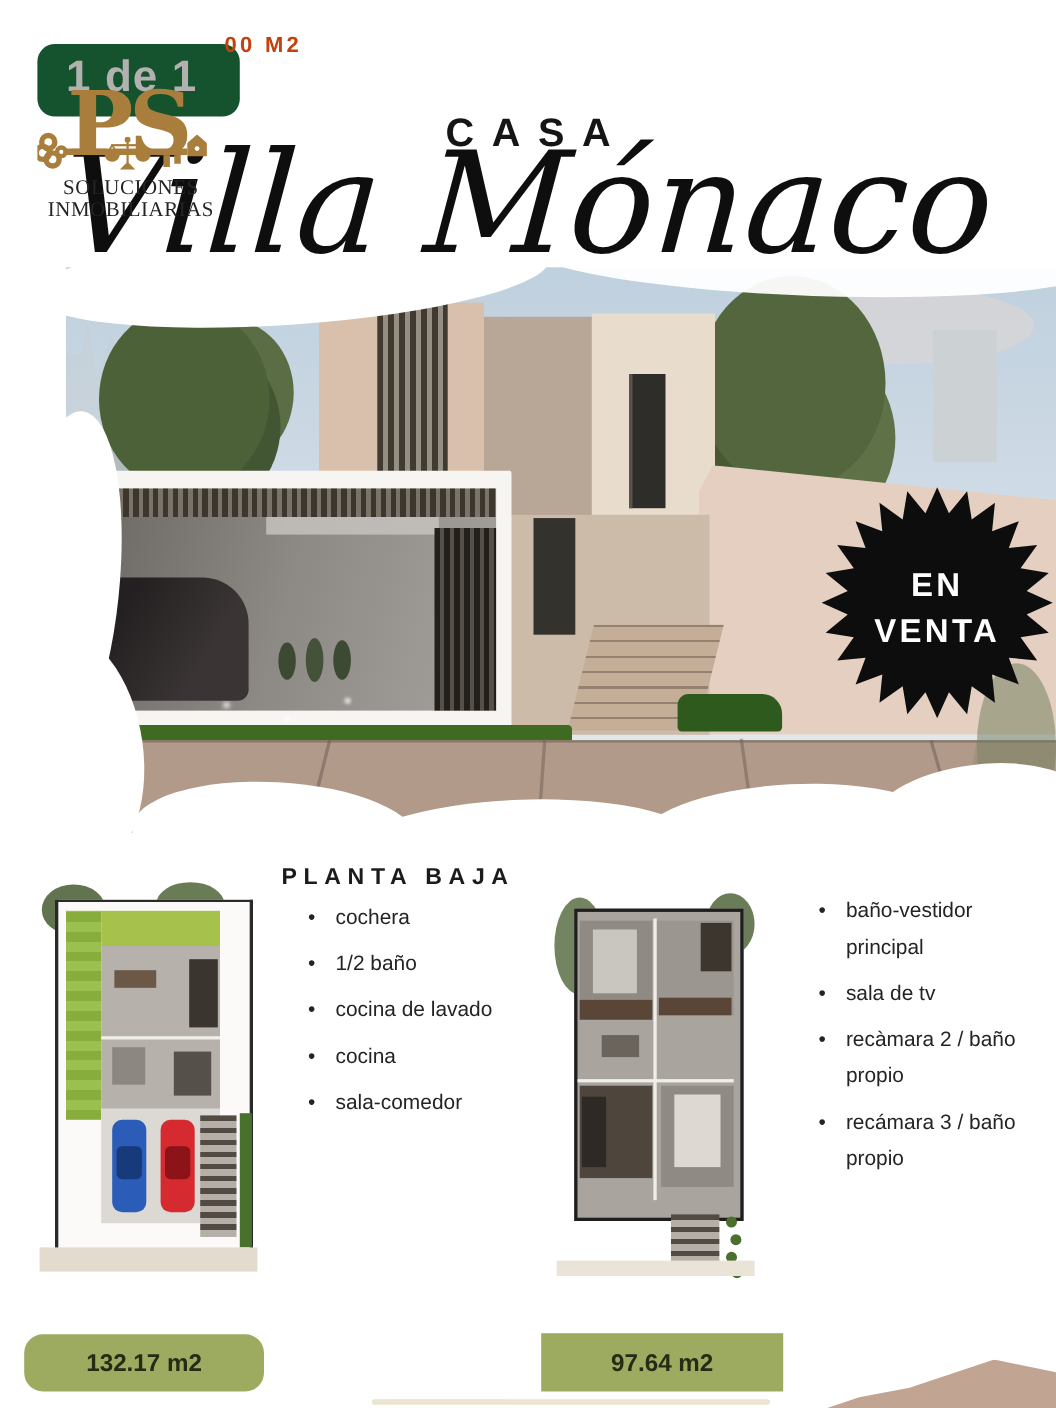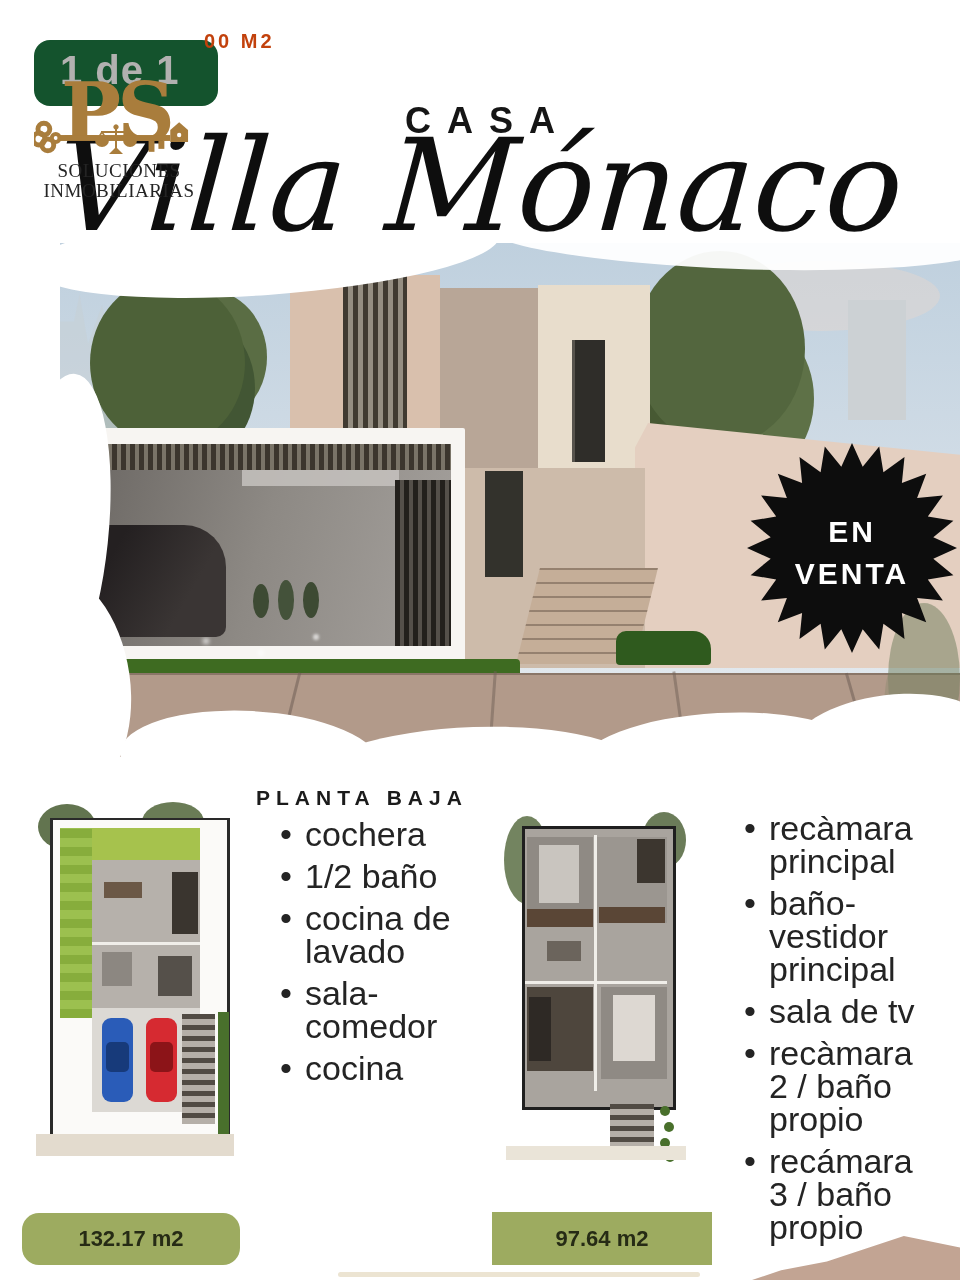--- a/index.html
+++ b/index.html
@@ -38,21 +38,21 @@
   .blob{position:absolute;border-radius:50%;}
   .white{background:#ffffff;}
 
   
   .badge{left:742px;top:438px;width:220px;height:220px;z-index:6;}
   .badge text{fill:#ffffff;font-family:"Liberation Sans",sans-serif;font-weight:bold;letter-spacing:3px;}
 
   
   .plan{z-index:2;}
   .heading{font-weight:bold;font-size:21px;letter-spacing:6px;color:#1b1b1b;z-index:3;}
-  .blist{list-style:none;margin:0;padding:0;font-size:34px;color:#242424;z-index:3;}
+  .blist{list-style:none;margin:0;padding:0;font-size:19px;color:#242424;z-index:3;}
   .blist li{position:relative;padding-left:27px;margin-bottom:9px;line-height:33px;}
   .blist li:before{content:"\2022";position:absolute;left:2px;top:0;}
 
   .area-box{background:#9dab60;text-align:center;font-weight:bold;font-size:22px;
             color:#262b15;z-index:2;}
 </style>
 </head>
 <body>
 
 <div class="page">
@@ -202,22 +202,22 @@
     <div class="abs" style="left:188px;top:210px;width:11px;height:122px;background:#49702c;"></div>
     <div class="abs" style="left:6px;top:332px;width:198px;height:22px;background:#e3dbce;"></div>
   </div>
 
   <div class="abs heading" style="left:256px;top:786px;">PLANTA BAJA</div>
   <ul class="abs blist" style="left:278px;top:818px;width:205px;">
 
   <li>cochera</li>
       <li>1/2 baño</li>
       <li>cocina de lavado</li>
+      <li>cocina</li>
       <li>sala-comedor</li>
-      <li>cocina</li>
     </ul>
 
   <div class="abs plan" style="left:492px;top:812px;width:210px;height:348px;">
     <div class="blob" style="left:12px;top:4px;width:46px;height:88px;background:#5a6e44;opacity:.85;"></div>
     <div class="blob" style="left:150px;top:0;width:44px;height:56px;background:#51653c;opacity:.85;"></div>
     <div class="abs" style="left:30px;top:14px;width:148px;height:278px;background:#a9a49e;border:3px solid #1f1f1f;">
       <div class="abs" style="left:2px;top:8px;width:66px;height:90px;background:#8f8a84;">
         <div class="abs" style="left:12px;top:8px;width:40px;height:58px;background:#c9c5bf;"></div>
         <div class="abs" style="left:0;bottom:0;width:66px;height:18px;background:#5a4636;"></div>
       </div>
@@ -237,21 +237,20 @@
     </div>
     <div class="abs" style="left:118px;top:292px;width:44px;height:54px;
                 background:repeating-linear-gradient(180deg,#514b44 0 5px,#b5afa8 5px 11px);"></div>
     <div class="abs" style="left:168px;top:294px;width:10px;height:10px;border-radius:50%;background:#49702c;
                 box-shadow:4px 16px 0 #49702c,0 32px 0 #49702c,5px 46px 0 #49702c;"></div>
     <div class="abs" style="left:14px;top:334px;width:180px;height:14px;background:#eae4d8;"></div>
   </div>
 
   <ul class="abs blist" style="left:742px;top:812px;width:192px;">
 
-  <li>recàmara principal</li>
       <li>baño-vestidor principal</li>
       <li>sala de tv</li>
       <li>recàmara 2 / baño propio</li>
       <li>recámara 3 / baño propio</li>
     </ul>
 
   <div class="abs area-box" style="left:22px;top:1213px;width:218px;height:52px;line-height:52px;border-radius:17px;">132.17 m2</div>
   <div class="abs area-box" style="left:492px;top:1212px;width:220px;height:53px;line-height:53px;">97.64 m2</div>
 
   <div class="abs" style="left:338px;top:1272px;width:362px;height:5px;background:#ece4d2;border-radius:3px;"></div>

